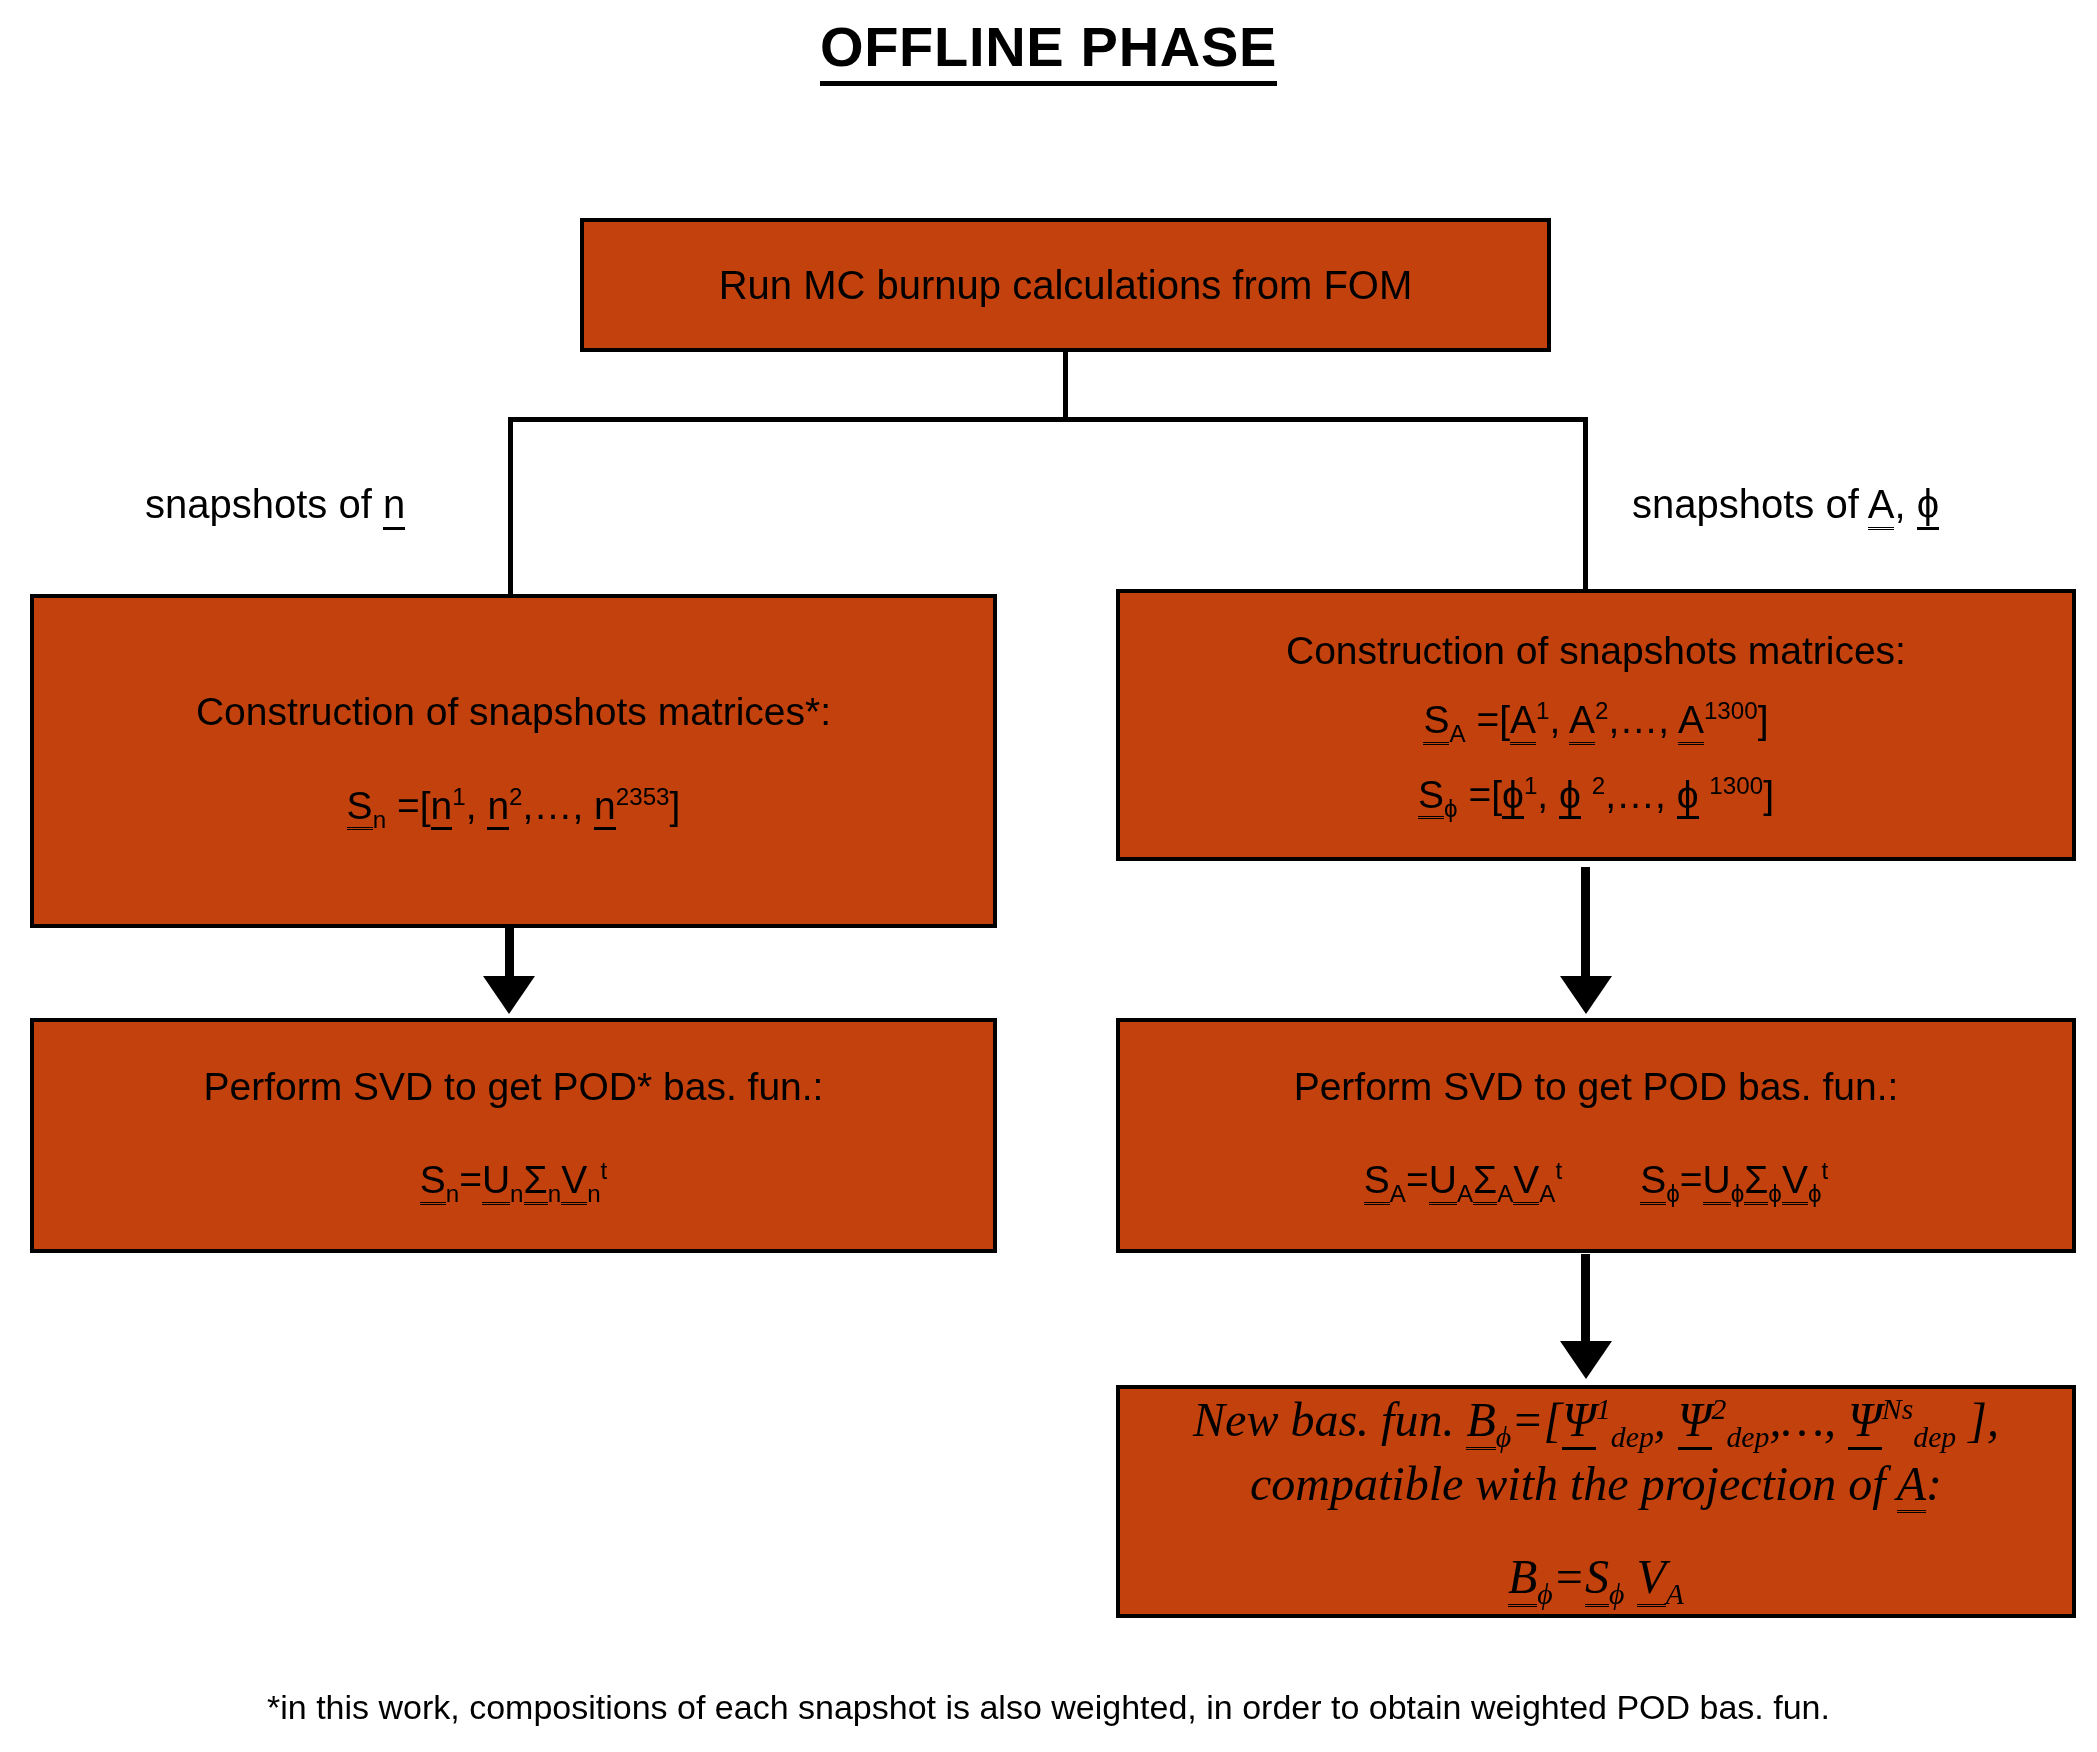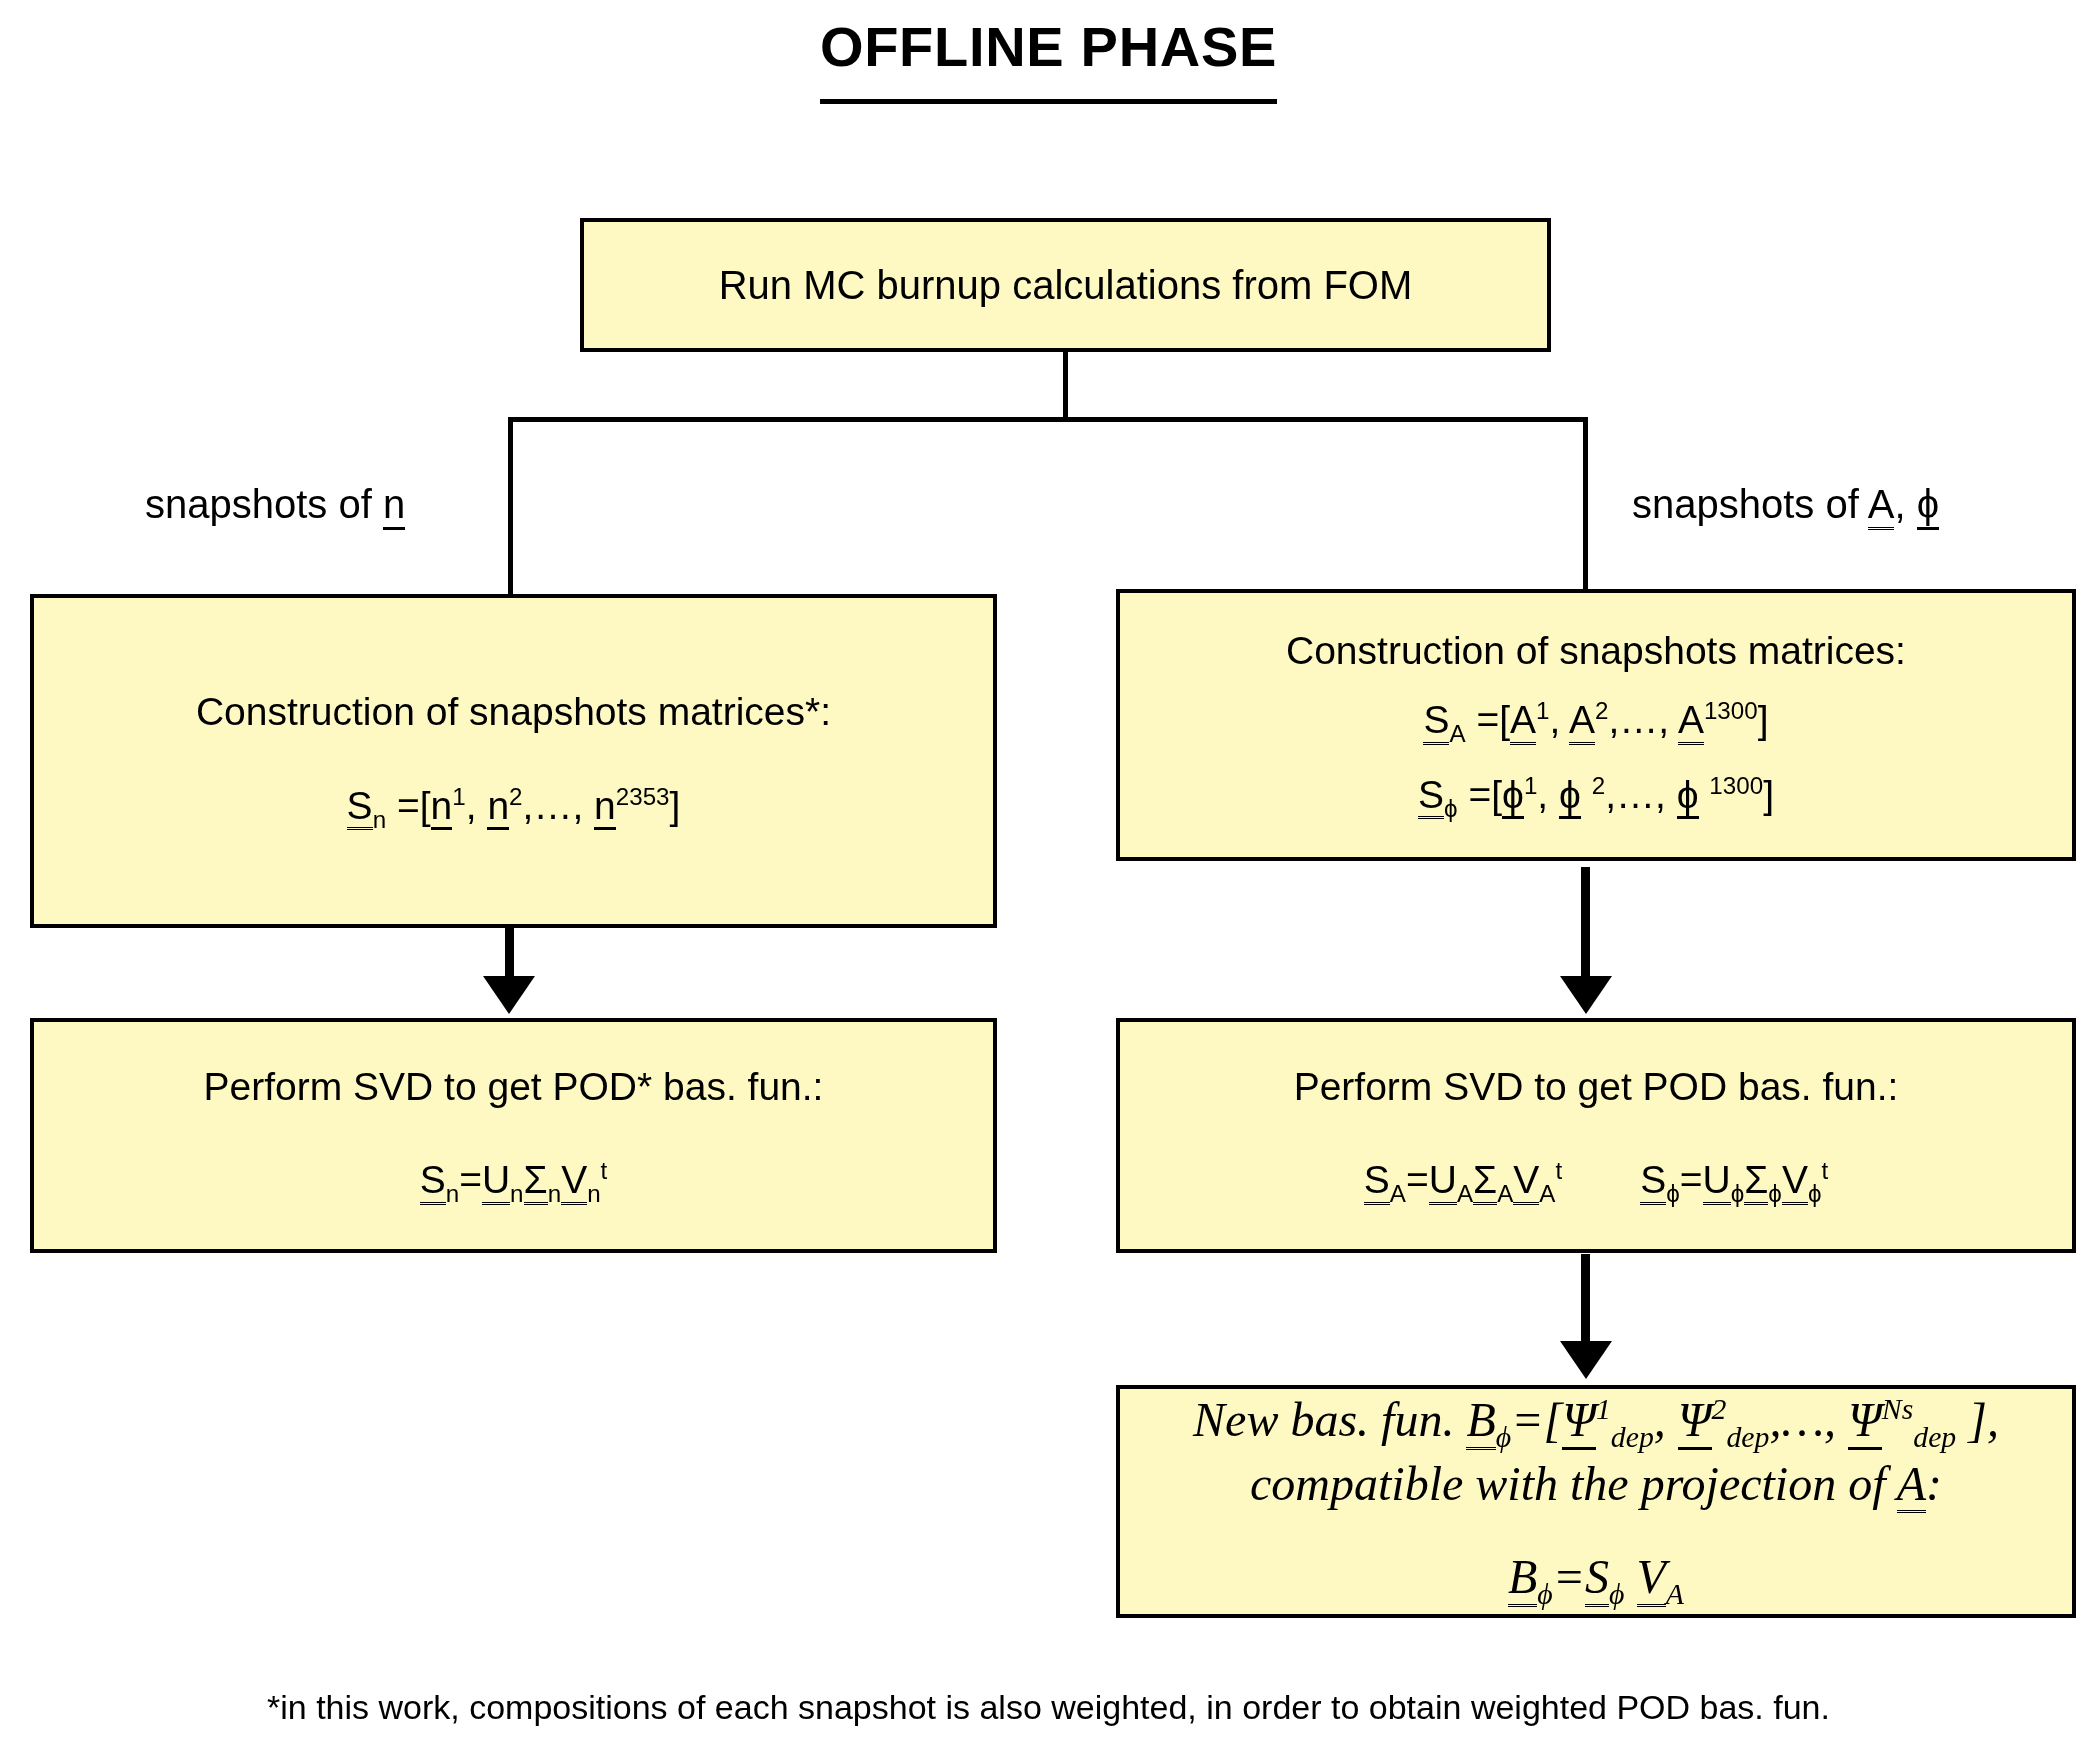--- a/index.html
+++ b/index.html
@@ -7,24 +7,24 @@
        font-family:"Liberation Sans", sans-serif;color:#000000;}
 
   .canvas{position:absolute;inset:0;}
 
   
   #page-title{
     position:absolute;left:0;top:14.3px;width:2097px;text-align:center;
     font-size:56px;font-weight:bold;letter-spacing:0.7px;
     font-family:"Liberation Sans", sans-serif;
   }
-  #page-title span{border-bottom:5.2px solid #000;padding-bottom:20px;display:inline-block;}
+  #page-title span{border-bottom:5.2px solid #000;padding-bottom:2px;display:inline-block;}
 
   
-  .box{position:absolute;border:4.6px solid #000;background:#fef9c3;box-sizing:border-box;
+  .box{position:absolute;border:4.6px solid #000;background:#c2410c;box-sizing:border-box;
        display:flex;flex-direction:column;align-items:center;justify-content:center;
        text-align:center;line-height:1.22;}
   .box .ln{display:block;white-space:nowrap;}
 
   #box-top      {left:580px; top:218px;  width:971px; height:134px; font-size:40px;}
   #box-left-snap{left:30px;  top:594px;  width:967px; height:334px; font-size:39px;}
   #box-right-snap{left:1116px;top:589px; width:960px; height:272px; font-size:39px;}
   #box-left-svd {left:30px;  top:1018px; width:967px; height:235px; font-size:39px;}
   #box-right-svd{left:1116px;top:1018px; width:960px; height:235px; font-size:39px;}
   #box-newbas   {left:1116px;top:1385px; width:960px; height:233px;

